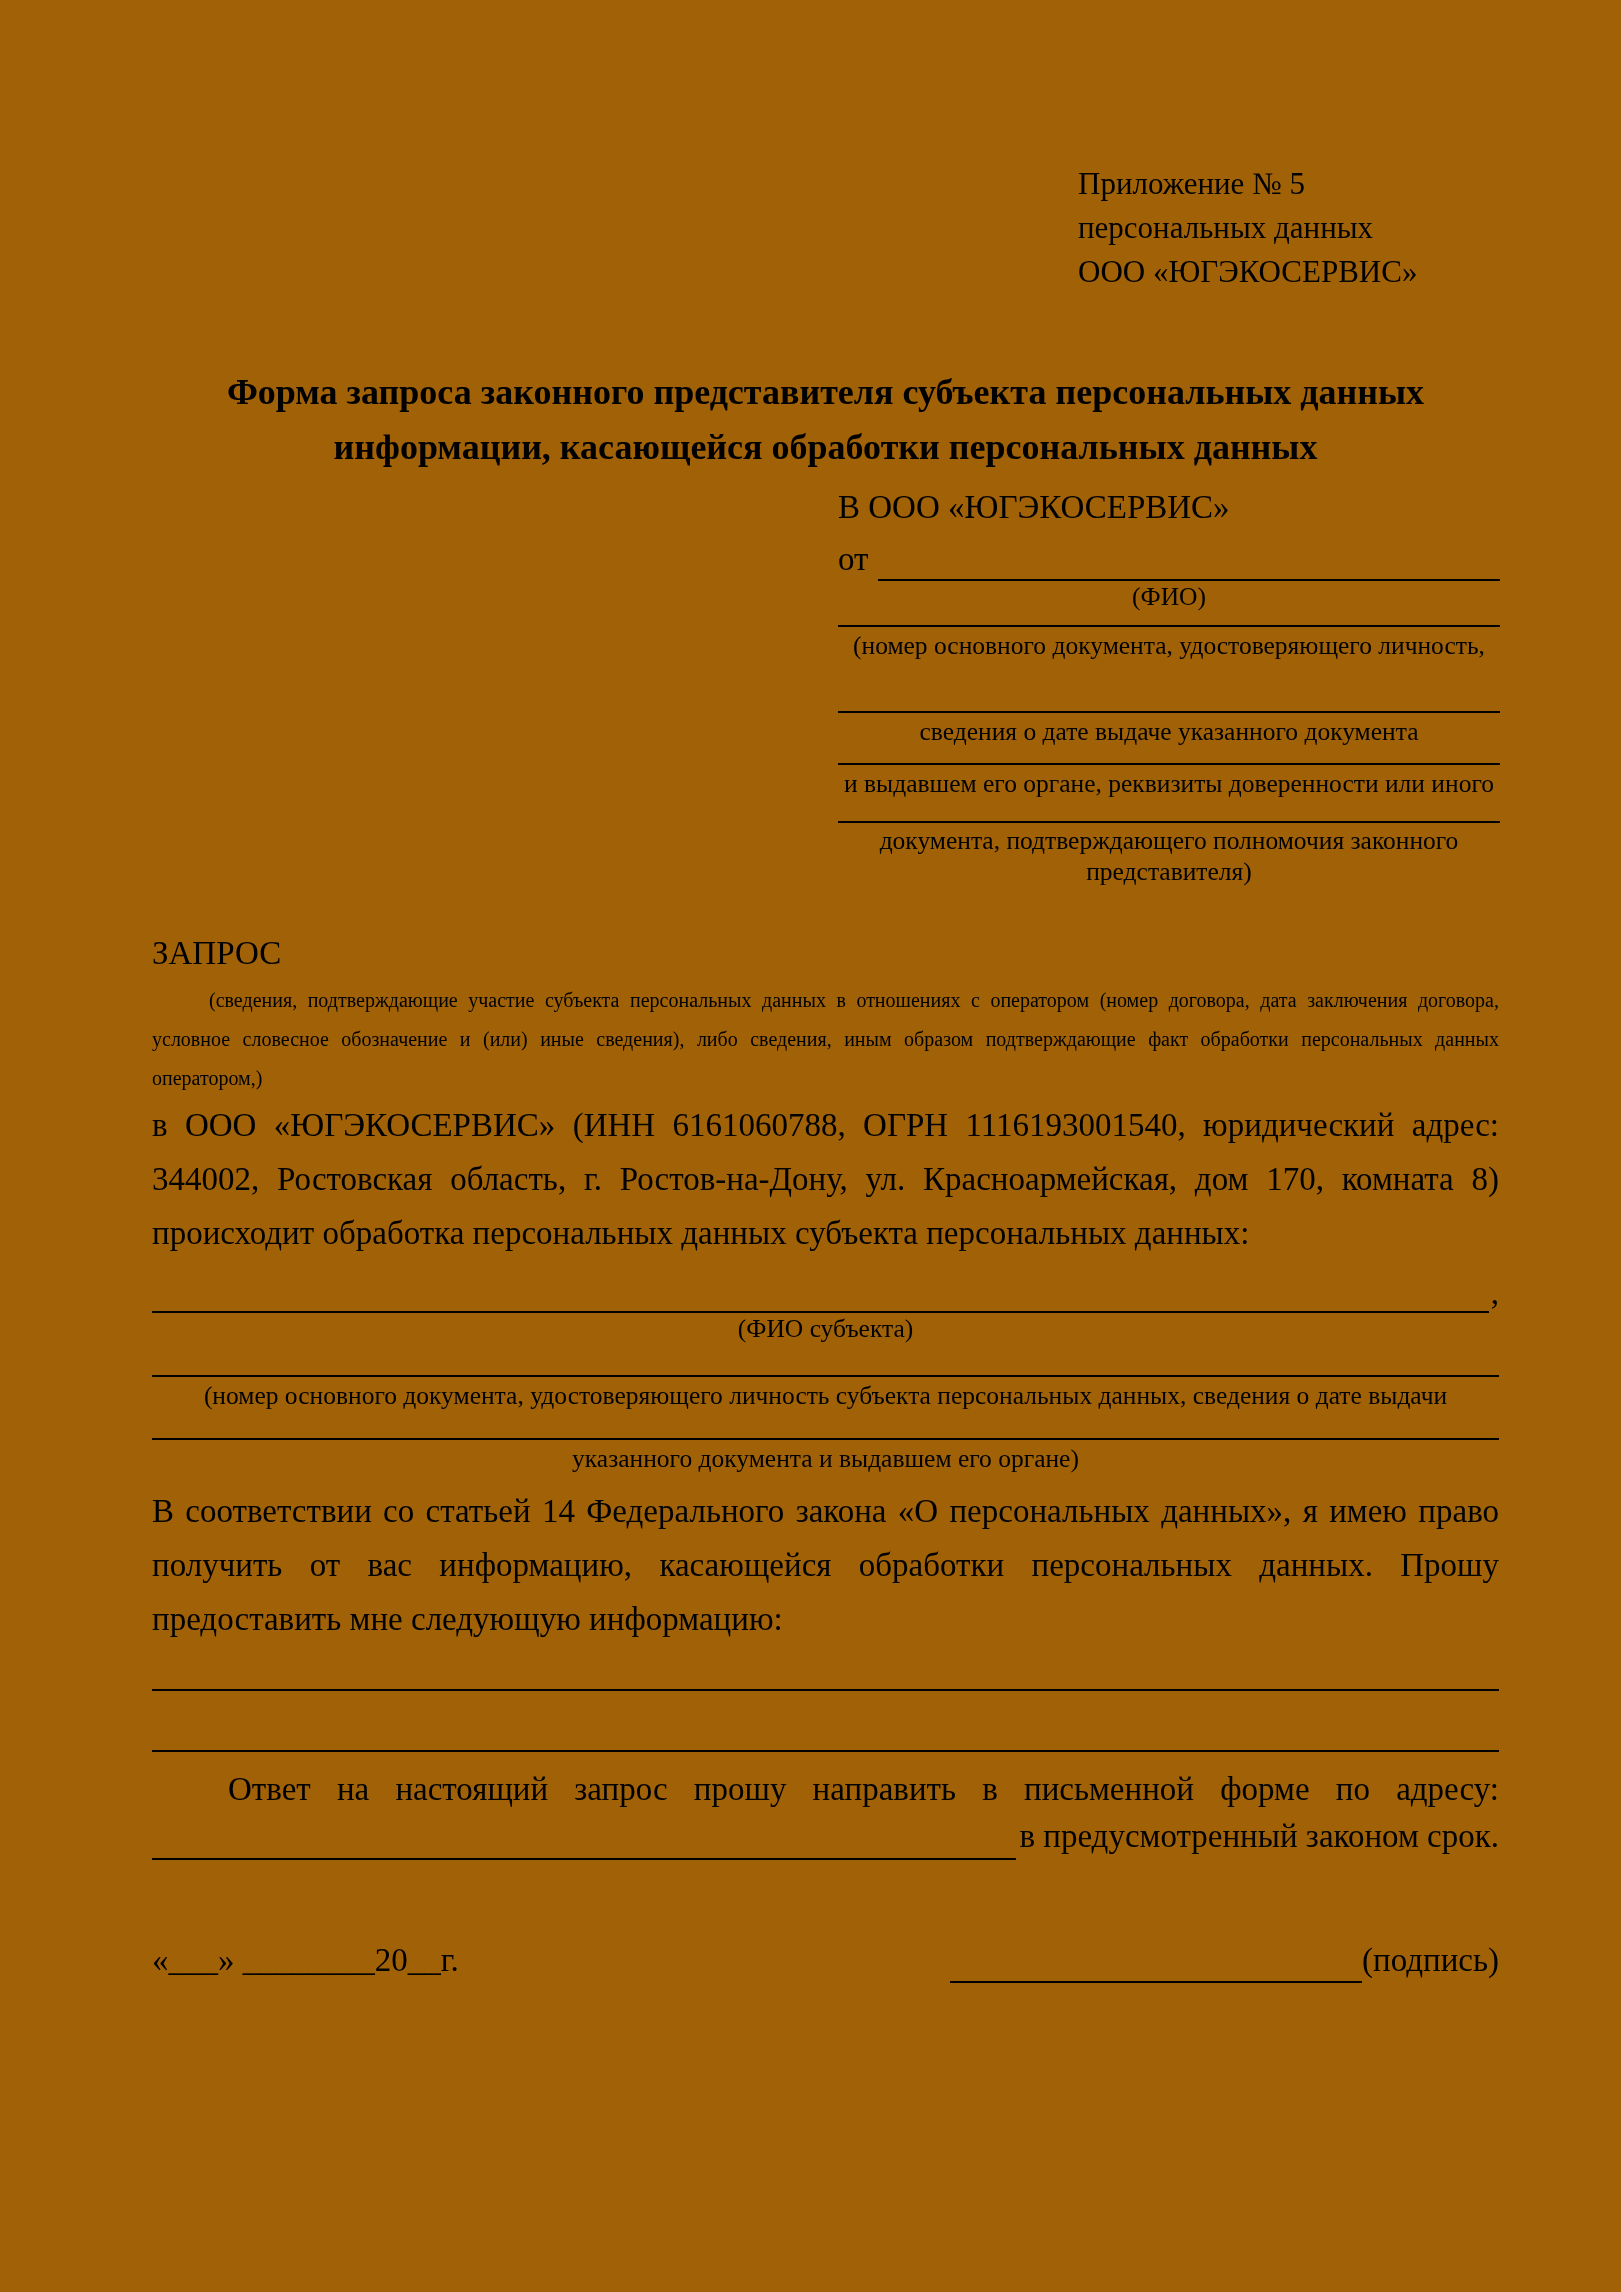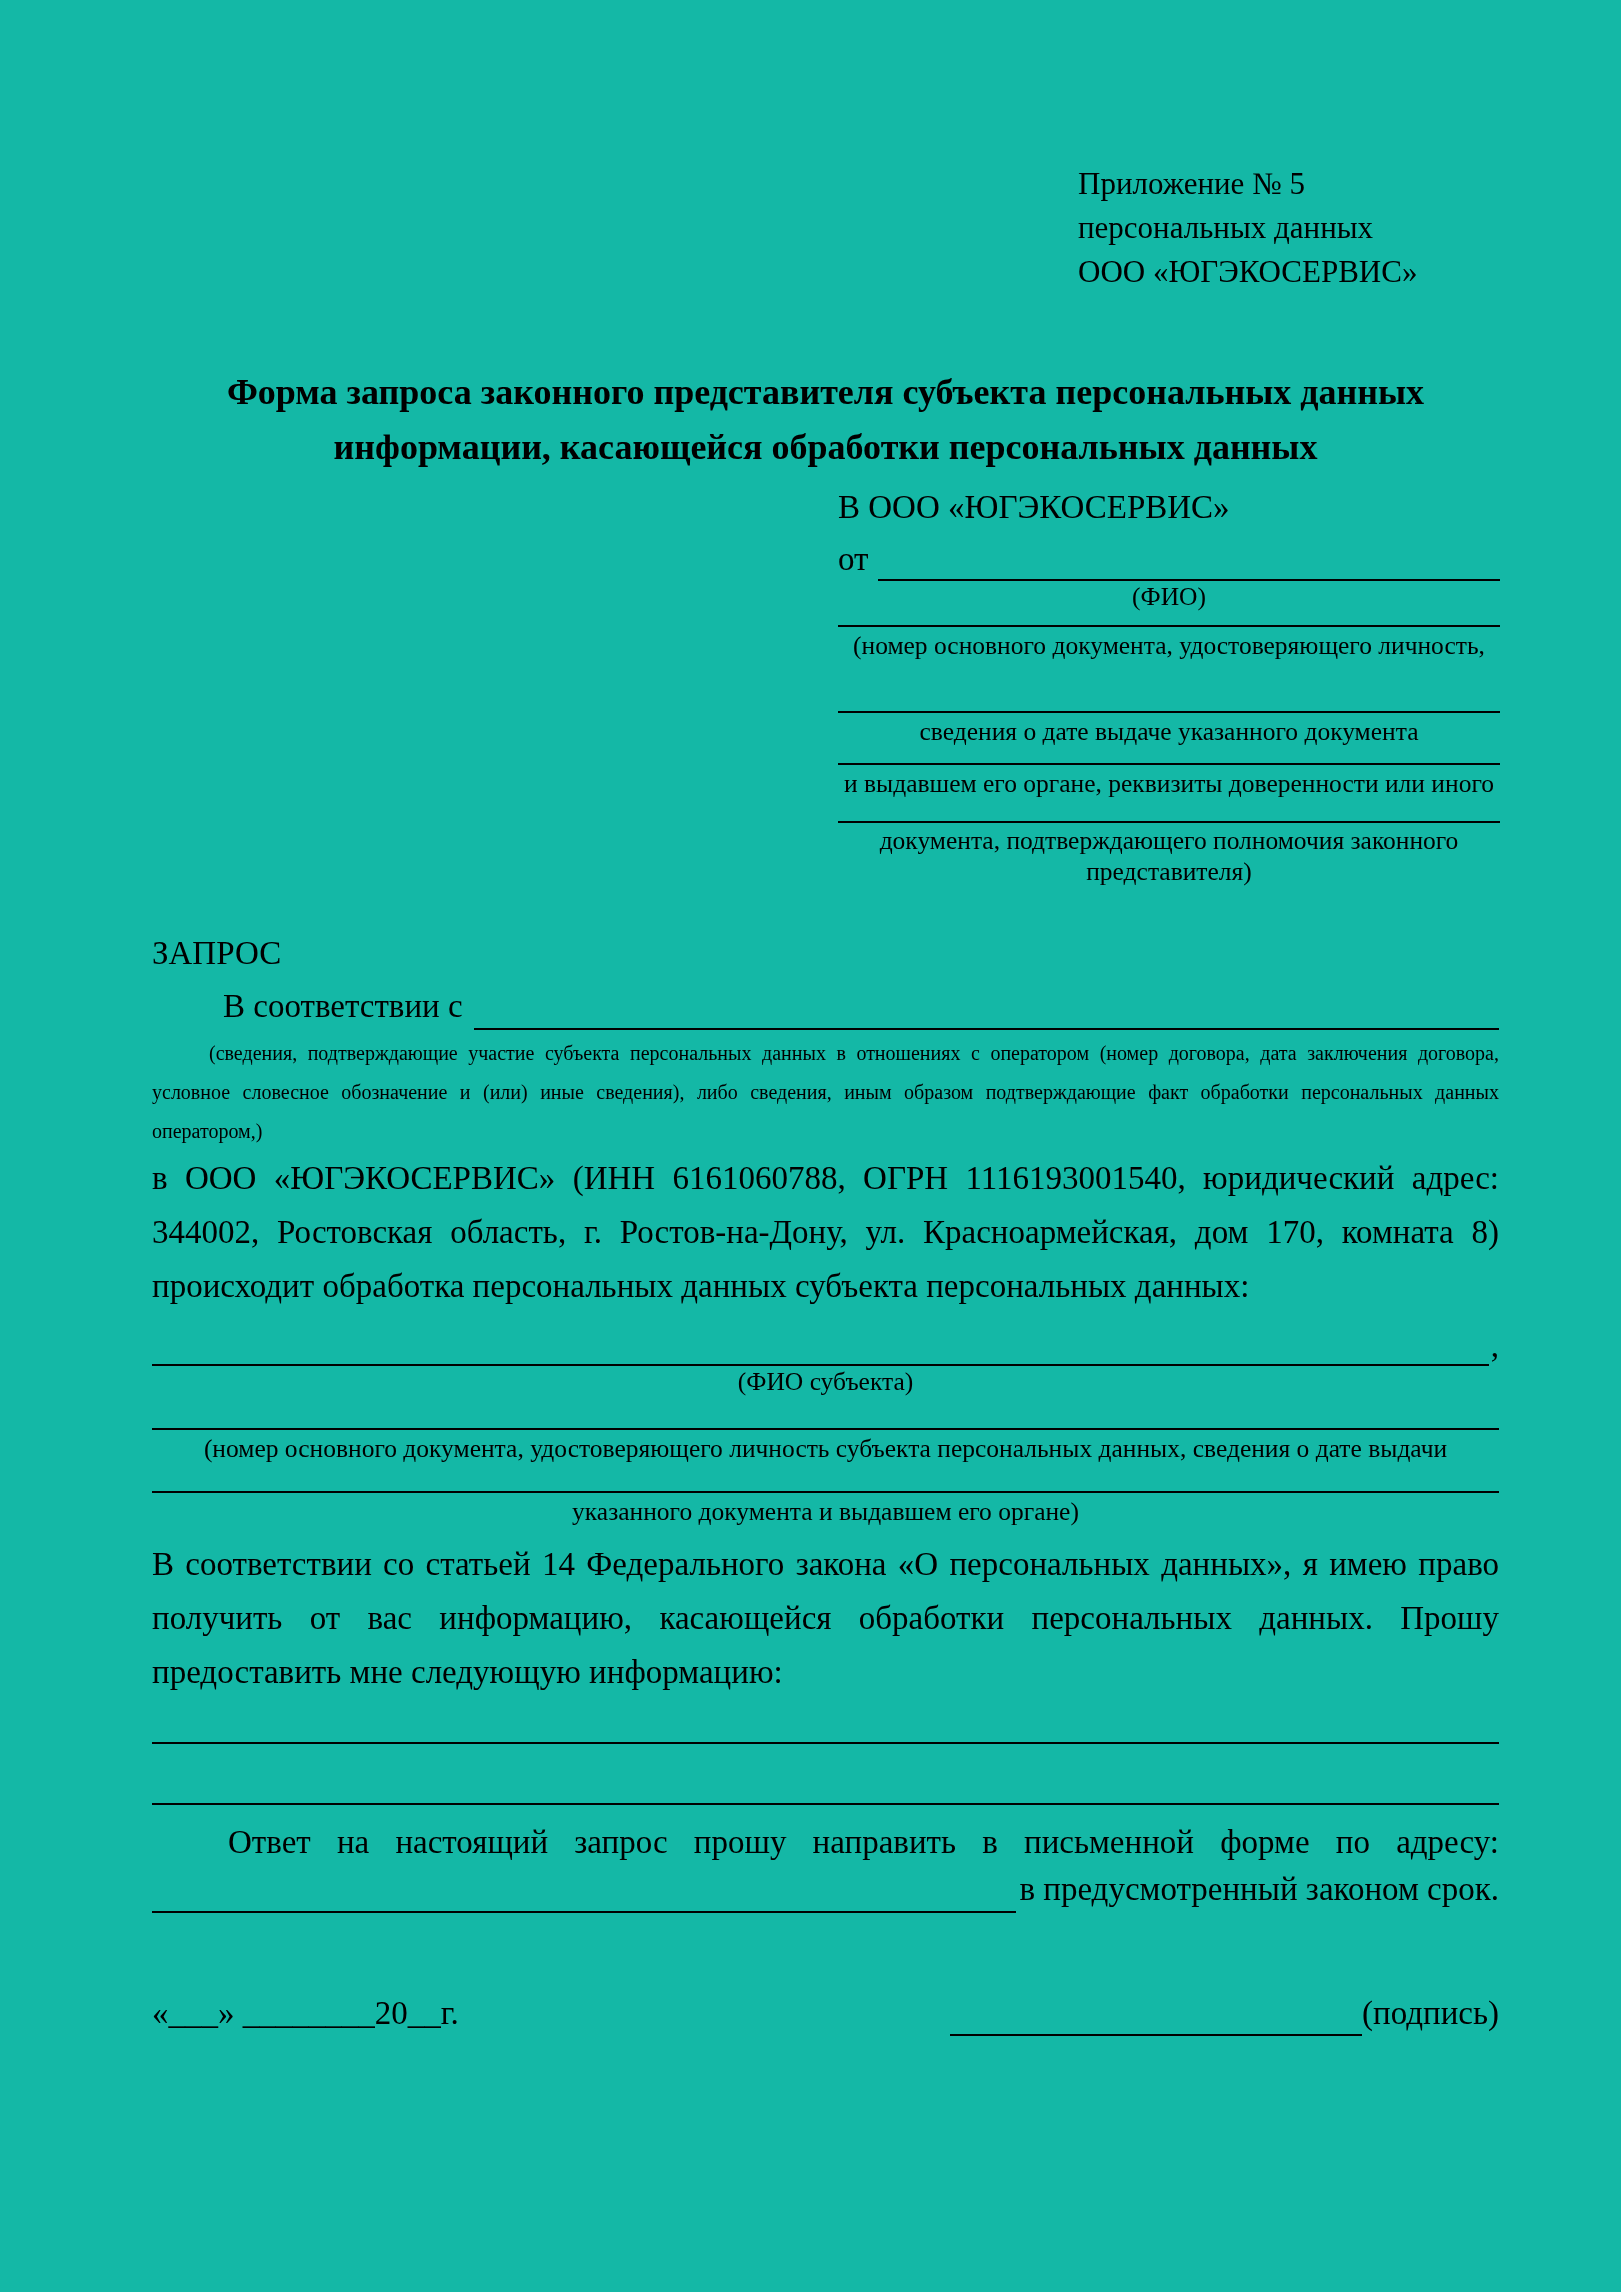--- a/index.html
+++ b/index.html
@@ -2,21 +2,21 @@
 <html><head>
 <meta charset="utf-8">
 <style>
   * { margin: 0; padding: 0; box-sizing: border-box; }
   html, body { background: #888; }
   .page {
     position: relative;
     width: 1621px;
     height: 2293px;
     margin: 0 auto;
-    background: #14b8a6;
+    background: #a16207;
     color: #000000;
     font-family: "Liberation Serif", "DejaVu Serif", serif;
     font-size: 33px;
     padding: 162px 122px 0 152px;
     overflow: hidden;
   }
 
   
   .header-block { margin-left: 926px; font-size: 31px; line-height: 44px; }
 
@@ -98,24 +98,20 @@
       <div class="caption">и выдавшем его органе, реквизиты доверенности или иного</div>
     </div>
     <div class="line-group lg-4">
       <div class="rule"></div>
       <div class="caption">документа, подтверждающего полномочия законного представителя)</div>
     </div>
   </div>
 
   <div class="zapros">ЗАПРОС</div>
 
-  <div class="intro-row">
-    <span class="label">В соответствии с</span>
-    <span class="fill"></span>
-  </div>
 
   <div class="small-print">(сведения, подтверждающие участие субъекта персональных данных в отношениях с оператором (номер договора, дата заключения договора, условное словесное обозначение и (или) иные сведения), либо сведения, иным образом подтверждающие факт обработки персональных данных оператором,)</div>
 
   <div class="para">в ООО «ЮГЭКОСЕРВИС» (ИНН 6161060788, ОГРН 1116193001540, юридический адрес: 344002, Ростовская область, г. Ростов-на-Дону, ул. Красноармейская, дом 170, комната 8) происходит обработка персональных данных субъекта персональных данных:</div>
 
   <div class="subject-line">
     <span class="fill"></span>
     <span class="comma">,</span>
   </div>
   <div class="caption">(ФИО субъекта)</div>

